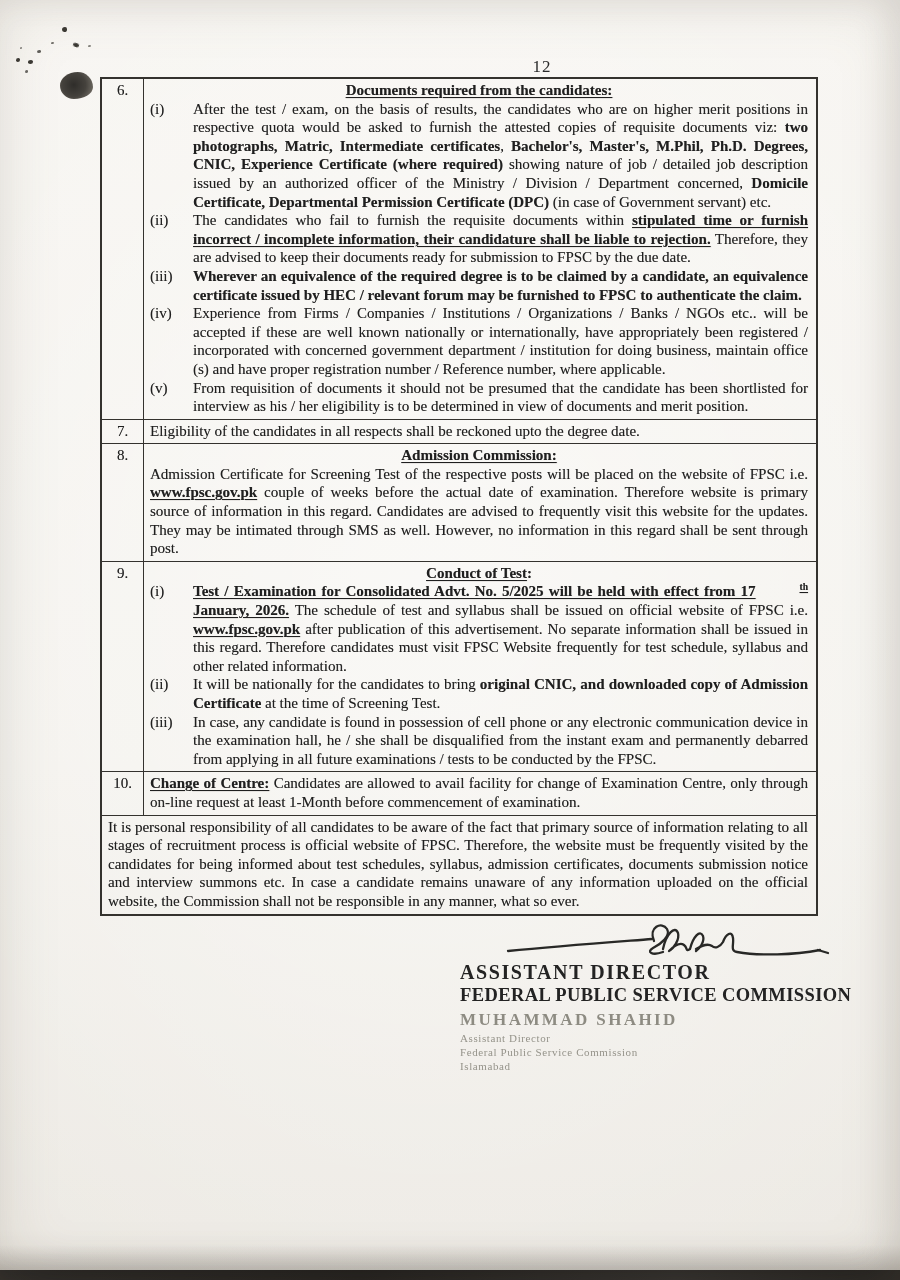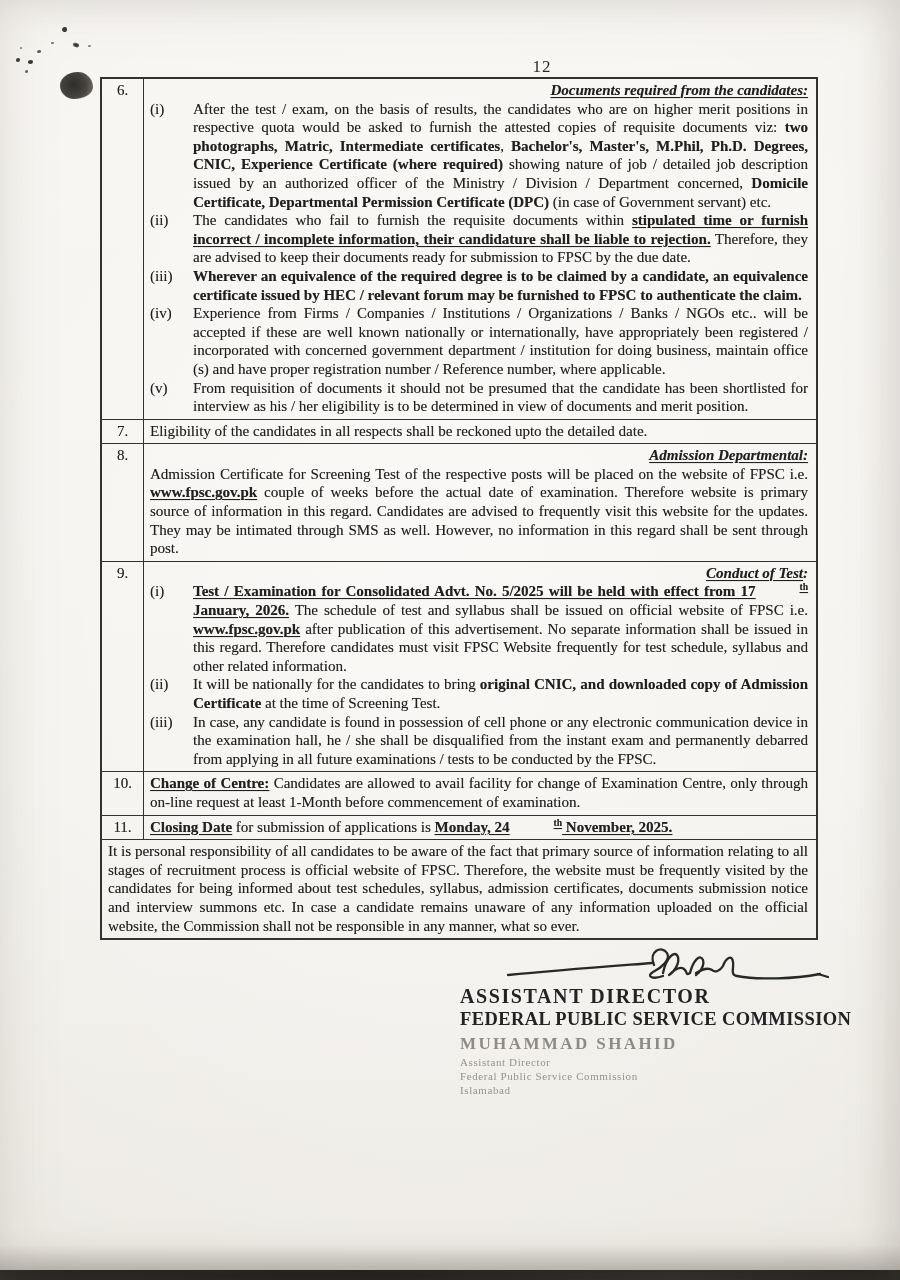--- a/index.html
+++ b/index.html
@@ -27,21 +27,21 @@
     text-shadow:0.2px 0.2px 0.35px rgba(40,38,35,0.45);
   }
   .trow{display:flex; border-bottom:1.6px solid #34322e;}
   .trow:last-child{border-bottom:none;}
   .tnum{
     flex:none; width:41px; border-right:1.6px solid #34322e;
     text-align:center; padding-top:2px; font-size:15px;
   }
   .tcontent{flex:1; padding:2px 8px 3px 6px; min-width:0;}
   .blk{margin:0;}
-  .heading{text-align:right;font-style:italic;}
+  .heading{text-align:center;}
   .para{text-align:justify;}
   .litem{display:flex;}
   .marker{flex:none; width:43px;}
   .ltext{flex:1; text-align:justify; min-width:0;}
   .b{font-weight:bold;}
   .u{text-decoration:underline; text-decoration-thickness:1.4px; text-underline-offset:2px;}
   .sup{vertical-align:super; font-size:9.5px; line-height:0;padding-left:44px;}
   .sig-block{position:relative; margin:2px 0 0 460px; width:420px; text-align:left;}
   .sig-svg{display:block; margin-left:42px;}
   .sig-title1{font-weight:bold; font-size:20px; letter-spacing:1.6px; color:#232323; margin-top:1px;}
@@ -107,27 +107,27 @@
           </div>
           <div class="blk litem">
             <span class="marker">(v)</span>
             <span class="ltext"><span>From requisition of documents it should not be presumed that the candidate has been shortlisted for interview as his / her eligibility is to be determined in view of documents and merit position.</span></span>
           </div>
         </div>
       </div>
       <div class="trow">
         <div class="tnum">7.</div>
         <div class="tcontent">
-          <div class="blk para"><span>Eligibility of the candidates in all respects shall be reckoned upto the detailed date.</span></div>
+          <div class="blk para"><span>Eligibility of the candidates in all respects shall be reckoned upto the degree date.</span></div>
         </div>
       </div>
       <div class="trow">
         <div class="tnum">8.</div>
         <div class="tcontent">
-          <div class="blk heading"><span class="b u">Admission Departmental:</span></div>
+          <div class="blk heading"><span class="b u">Admission Commission:</span></div>
           <div class="blk para"><span>Admission Certificate for Screening Test of the respective posts will be placed on the website of FPSC i.e. </span><span class="b u">www.fpsc.gov.pk</span><span> couple of weeks before the actual date of examination. Therefore website is primary source of information in this regard. Candidates are advised to frequently visit this website for the updates. They may be intimated through SMS as well. However, no information in this regard shall be sent through post.</span></div>
         </div>
       </div>
       <div class="trow">
         <div class="tnum">9.</div>
         <div class="tcontent">
           <div class="blk heading"><span class="b u">Conduct of Test</span><span class="b">:</span></div>
           <div class="blk litem">
             <span class="marker">(i)</span>
             <span class="ltext"><span class="b u">Test / Examination for Consolidated Advt. No. 5/2025 will be held with effect from 17</span><span class="b u sup">th</span><span class="b u"> January, 2026.</span><span> The schedule of test and syllabus shall be issued on official website of FPSC i.e. </span><span class="b u">www.fpsc.gov.pk</span><span> after publication of this advertisement. No separate information shall be issued in this regard. Therefore candidates must visit FPSC Website frequently for test schedule, syllabus and other related information.</span></span>
@@ -139,26 +139,20 @@
           <div class="blk litem">
             <span class="marker">(iii)</span>
             <span class="ltext"><span>In case, any candidate is found in possession of cell phone or any electronic communication device in the examination hall, he / she shall be disqualified from the instant exam and permanently debarred from applying in all future examinations / tests to be conducted by the FPSC.</span></span>
           </div>
         </div>
       </div>
       <div class="trow">
         <div class="tnum">10.</div>
         <div class="tcontent">
           <div class="blk para"><span class="b u">Change of Centre:</span><span> Candidates are allowed to avail facility for change of Examination Centre, only through on-line request at least 1-Month before commencement of examination.</span></div>
-        </div>
-      </div>
-      <div class="trow">
-        <div class="tnum">11.</div>
-        <div class="tcontent">
-          <div class="blk para"><span class="b u">Closing Date</span><span> for submission of applications is </span><span class="b u">Monday, 24</span><span class="b u sup">th</span><span class="b u"> November, 2025.</span></div>
         </div>
       </div>
       <div class="trow">
         <div class="tcontent">
           <div class="blk para"><span>It is personal responsibility of all candidates to be aware of the fact that primary source of information relating to all stages of recruitment process is official website of FPSC. Therefore, the website must be frequently visited by the candidates for being informed about test schedules, syllabus, admission certificates, documents submission notice and interview summons etc. In case a candidate remains unaware of any information uploaded on the official website, the Commission shall not be responsible in any manner, what so ever.</span></div>
         </div>
       </div>
     </div>
 
   <div class="sig-block">

